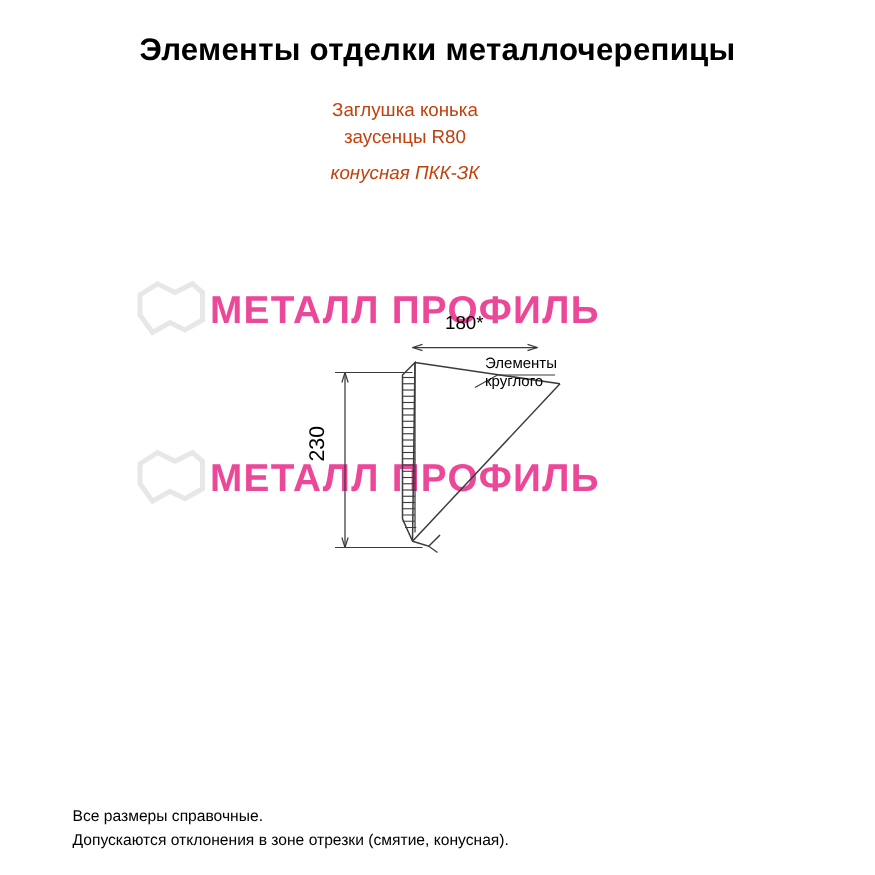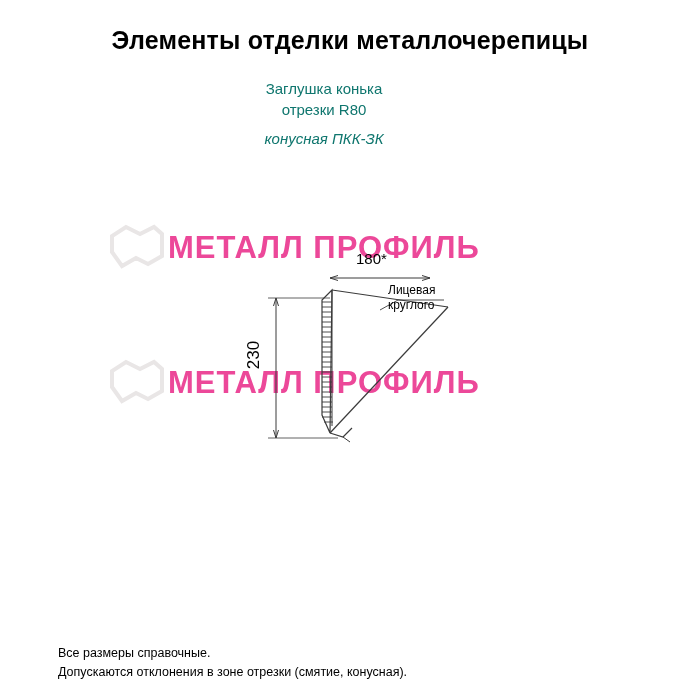--- a/index.html
+++ b/index.html
@@ -32,21 +32,21 @@
     color: #000;
   }
   .subtitle {
     position: absolute;
     top: 78px;
     left: 0;
     width: 648px;
     text-align: center;
     font-size: 15px;
     line-height: 21px;
-    color: #0f766e;
+    color: #c2410c;
   }
   .subtitle .l1, .subtitle .l2, .subtitle .l3 {
     display: block;
   }
   .subtitle .l3 {
     margin-top: 8px;
     font-style: italic;
   }
   .drawing {
     position: absolute;
@@ -96,21 +96,21 @@
   <svg class="wm-logo" style="top:222px; left:108px;" width="58" height="52" viewBox="0 0 58 52">
     <path d="M4 30 L4 14 L18 5 L32 12 L46 5 L54 12 L54 34 L40 42 L28 36 L14 44 Z" fill="none" stroke="#e9e6e6" stroke-width="4"></path>
   </svg>
   <svg class="wm-logo" style="top:357px; left:108px;" width="58" height="52" viewBox="0 0 58 52">
     <path d="M4 30 L4 14 L18 5 L32 12 L46 5 L54 12 L54 34 L40 42 L28 36 L14 44 Z" fill="none" stroke="#e9e6e6" stroke-width="4"></path>
   </svg>
 
   <div class="title">Элементы отделки металлочерепицы</div>
   <div class="subtitle">
     <span class="l1">Заглушка конька</span>
-    <span class="l2">отрезки R80</span>
+    <span class="l2">заусенцы R80</span>
     <span class="l3">конусная   ПКК-ЗК</span>
   </div>
 
   <div class="drawing">
     <svg width="700" height="300" viewBox="0 0 700 300">
 
       <g>
         <line x1="330" y1="88" x2="430" y2="88" stroke="#3b3b3b" stroke-width="1"></line>
         <line x1="330" y1="88" x2="338" y2="85.5" stroke="#3b3b3b" stroke-width="1"></line>
         <line x1="330" y1="88" x2="338" y2="90.5" stroke="#3b3b3b" stroke-width="1"></line>
@@ -176,21 +176,21 @@
         <line x1="268" y1="248" x2="338" y2="248" stroke="#3b3b3b" stroke-width="0.8"></line>
       </g>
     </svg>
 
     
     <div class="dim-label" style="position:absolute; left:356px; top:60px; font-size:15px;">180*</div>
 
     <div class="dim-label" style="position:absolute; left:240px; top:155px; font-size:17px; transform:rotate(-90deg); transform-origin:center;">230</div>
 
     <div class="dim-label" style="position:absolute; left:388px; top:93px; font-size:12px; line-height:15px;">
-      <div>Лицевая</div>
+      <div>Элементы</div>
       <div>круглого</div>
     </div>
   </div>
 
   <div class="footer">
     <div>Все размеры справочные.</div>
     <div>Допускаются отклонения в зоне отрезки (смятие, конусная).</div>
   </div>
 
 </div>

